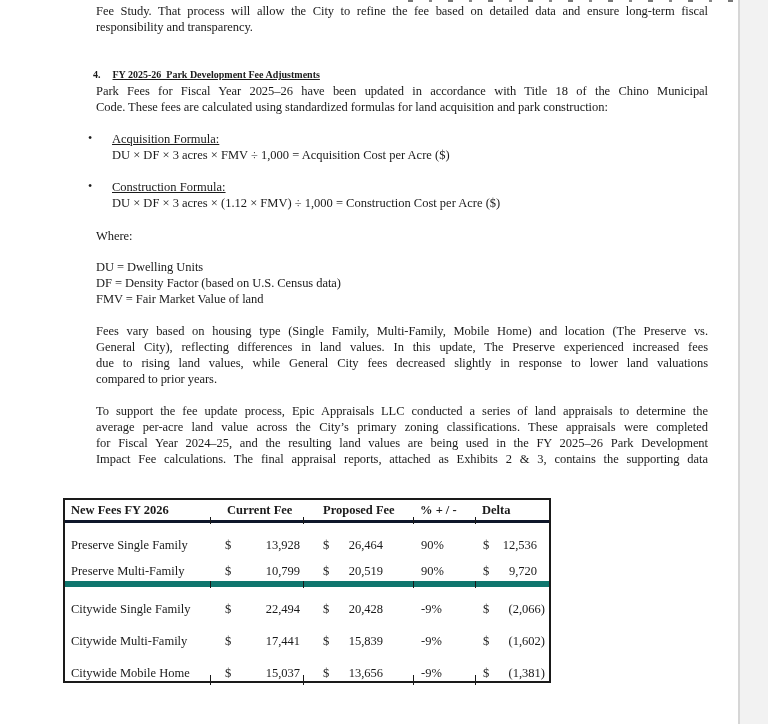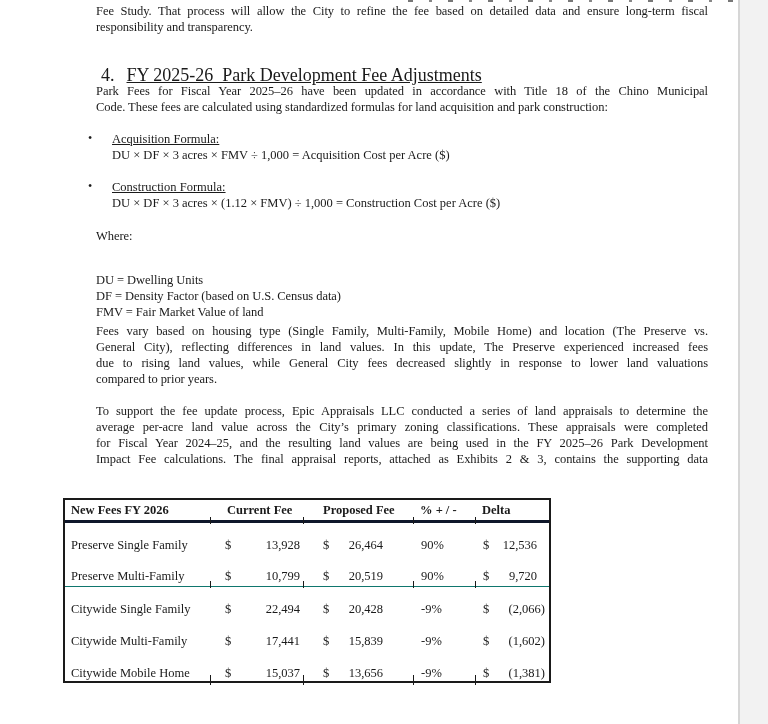--- a/index.html
+++ b/index.html
@@ -20,36 +20,36 @@
   .textblock{
     left:64px;width:612px;font-size:12.5px;line-height:16px;letter-spacing:-0.05px;
   }
   .line{height:16px;overflow:hidden;text-align:justify;text-align-last:justify;text-justify:inter-word;}
   .line.plain{text-align:left;text-align-last:left;}
   .frag{
     position:absolute;top:0;left:408px;width:336px;height:2px;opacity:.75;
     background:repeating-linear-gradient(90deg,#4a4a4a 0 5px,transparent 5px 21px,#606060 21px 24px,transparent 24px 40px);
   }
   .heading{
-    position:absolute;left:83px;top:51px;font-size:18px;font-weight:normal;line-height:16px;white-space:pre;
+    position:absolute;left:83px;top:51px;font-size:10px;font-weight:bold;line-height:16px;white-space:pre;
   }
   .heading .hnum{margin-right:12px;}
   .heading .htitle{text-decoration:underline;}
   .bullet-item{position:absolute;left:64px;width:612px;font-size:12.5px;line-height:16px;}
   .bullet-dot{position:absolute;left:24px;top:-1px;font-size:12px;}
   .bullet-body{margin-left:48px;}
   .bullet-label{text-decoration:underline;}
   
   .fee-table{
     position:absolute;left:63px;top:498px;width:488px;height:185px;
     border:2px solid #1a1a1a;box-sizing:border-box;font-size:12.5px;
   }
   .thead{display:flex;height:20px;border-bottom:3px solid #0f172a;font-weight:bold;align-items:flex-end;}
   .trow{display:flex;height:32px;align-items:flex-end;box-sizing:border-box;}
-  .trow.sep{border-bottom:1px solid #0f766e;}
+  .trow.sep{border-bottom:6px solid #0f766e;}
   .cell{box-sizing:border-box;overflow:hidden;white-space:nowrap;}
   .c1{width:145px;padding:0 0 2px 6px;}
   .c2{width:93px;}
   .c3{width:110px;}
   .c4{width:62px;padding:0 0 2px 8px;text-align:left;}
   .c5{width:74px;}
   .money{display:flex;justify-content:space-between;}
   .c2.money{padding:0 3px 2px 15px;}
   .c3.money{padding:0 30px 2px 20px;}
   .c5.money{padding:0 12px 2px 8px;}
@@ -95,21 +95,21 @@
     <div class="bullet-body">
       <div class="line plain"><span class="bullet-label">Construction Formula:</span></div>
       <div class="line plain">DU × DF × 3 acres × (1.12 × FMV) ÷ 1,000 = Construction Cost per Acre ($)</div>
     </div>
   </div>
 
   <div class="abs textblock" style="top:228px">
     <div class="line plain">Where:</div>
   </div>
 
-  <div class="abs textblock" style="top:272px">
+  <div class="abs textblock" style="top:259px">
       <div class="line plain">DU = Dwelling Units</div>
       <div class="line plain">DF = Density Factor (based on U.S. Census data)</div>
       <div class="line plain">FMV = Fair Market Value of land</div>
     </div>
 
   <div class="abs textblock" style="top:323px">
       <div class="line">Fees vary based on housing type (Single Family, Multi-Family, Mobile Home) and location (The Preserve vs.</div>
       <div class="line">General City), reflecting differences in land values. In this update, The Preserve experienced increased fees</div>
       <div class="line">due to rising land values, while General City fees decreased slightly in response to lower land valuations</div>
       <div class="line plain">compared to prior years.</div>

